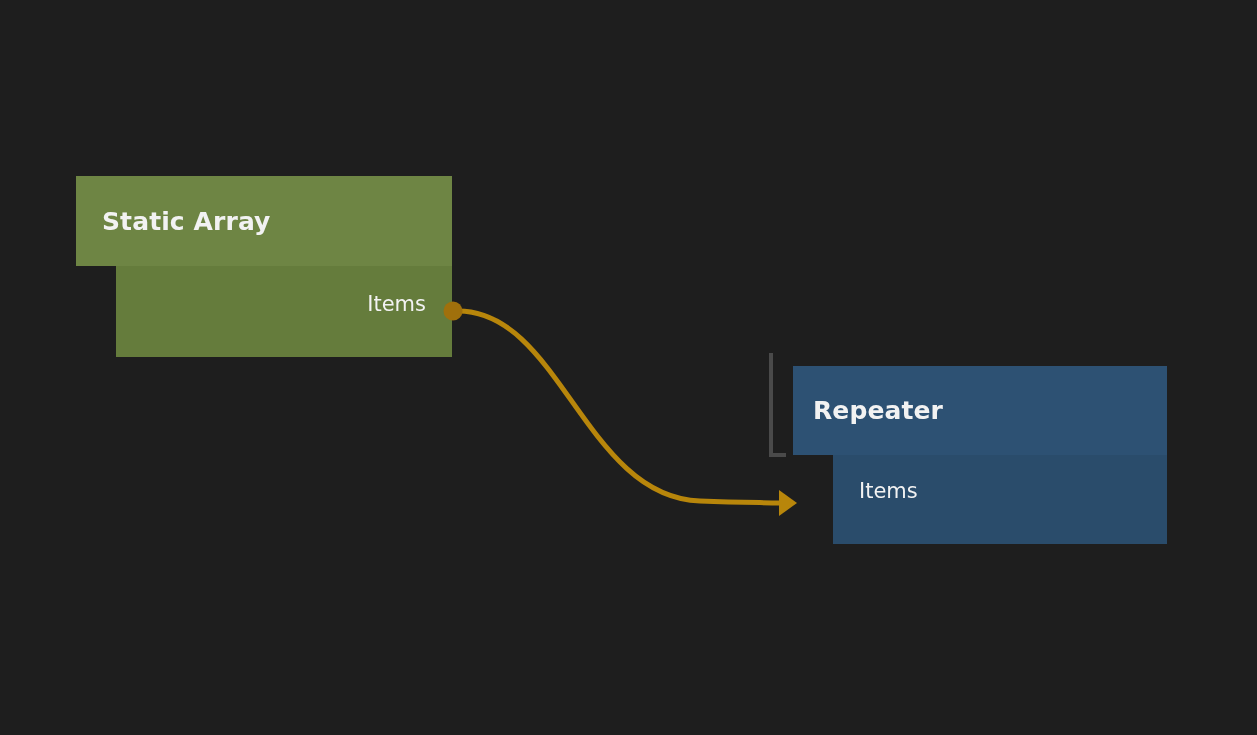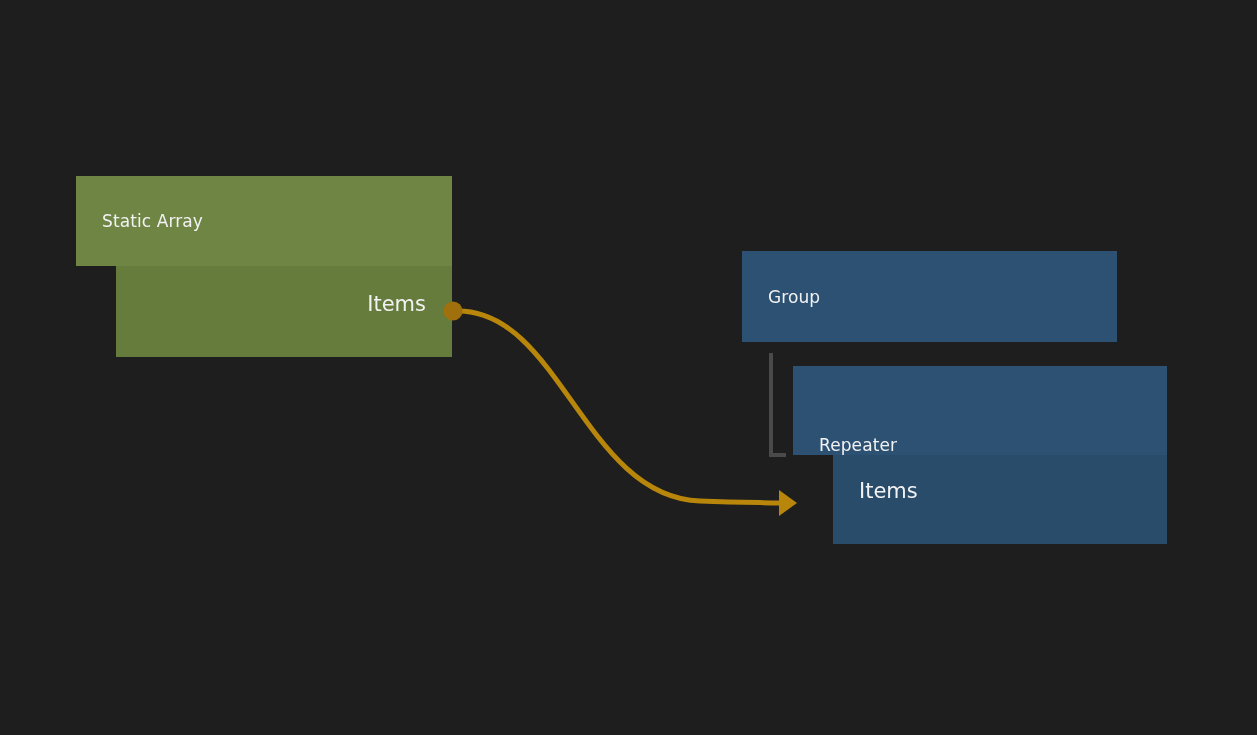--- a/index.html
+++ b/index.html
@@ -24,22 +24,22 @@
     display: flex;
     flex-direction: column;
   }
   .node-header {
     display: flex;
     align-items: center;
     box-sizing: border-box;
   }
   .node-title {
     color: #f2f2f2;
-    font-size: 17px;
-    font-weight: 400;
+    font-size: 25px;
+    font-weight: 700;
     letter-spacing: 0.1px;
     white-space: nowrap;
   }
   .node-body {
     flex: 1 1 auto;
     position: relative;
     box-sizing: border-box;
     display: flex;
     flex-direction: column;
     margin-left: 40px;
@@ -100,22 +100,21 @@
   
   #node-repeater {
     left: 793px;
     top: 366px;
     width: 374px;
     height: 178px;
   }
   #node-repeater .node-header {
     height: 89px;
     background: #2D5173;
-    padding-left: 26px;
-    align-items: flex-end;
+    padding-left: 20px;
   }
   #node-repeater .node-body {
     background: #2A4C6B;
     padding-top: 18px;
   }
   #node-repeater .port-row.in {
     height: 36px;
     padding-left: 26px;
   }
 
@@ -146,25 +145,20 @@
     <div class="node-header">
       <span class="node-title">Static Array</span>
     </div>
     <div class="node-body">
       <div class="port-row out">
         <span class="port-label">Items</span>
       </div>
     </div>
   </div>
 
-  <div class="node" id="node-group">
-    <div class="node-header">
-      <span class="node-title">Group</span>
-    </div>
-  </div>
 
   <div class="node" id="node-repeater">
     <div class="node-header">
       <span class="node-title">Repeater</span>
     </div>
     <div class="node-body">
       <div class="port-row in">
         <span class="port-label">Items</span>
       </div>
     </div>

